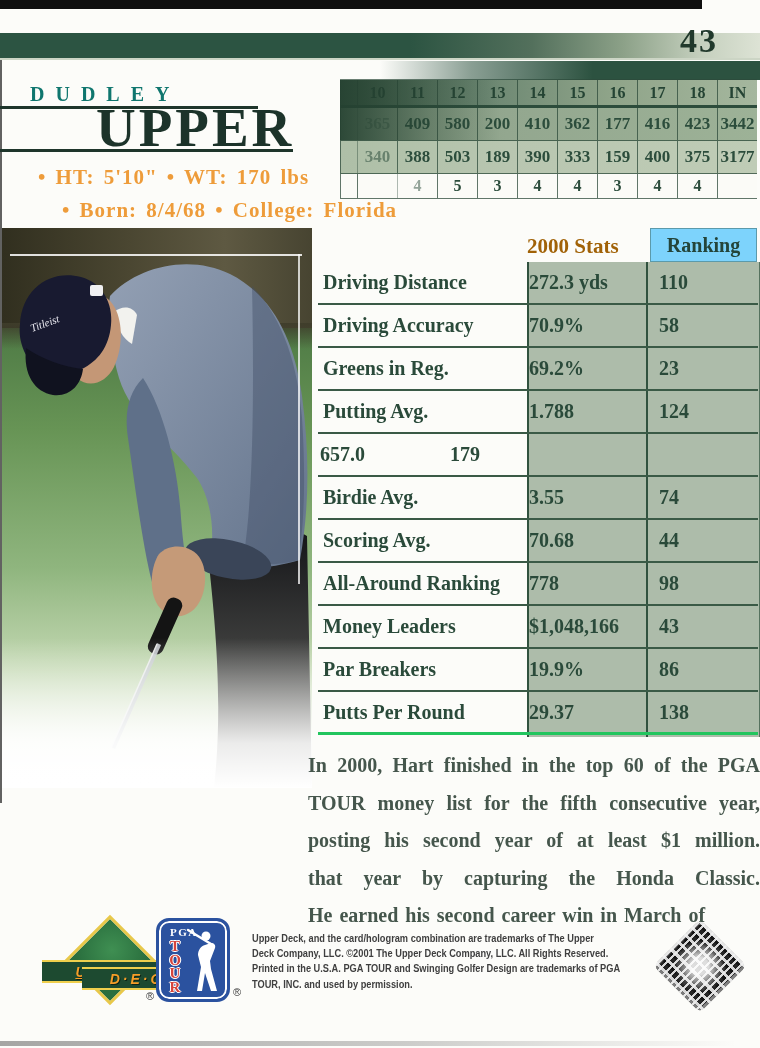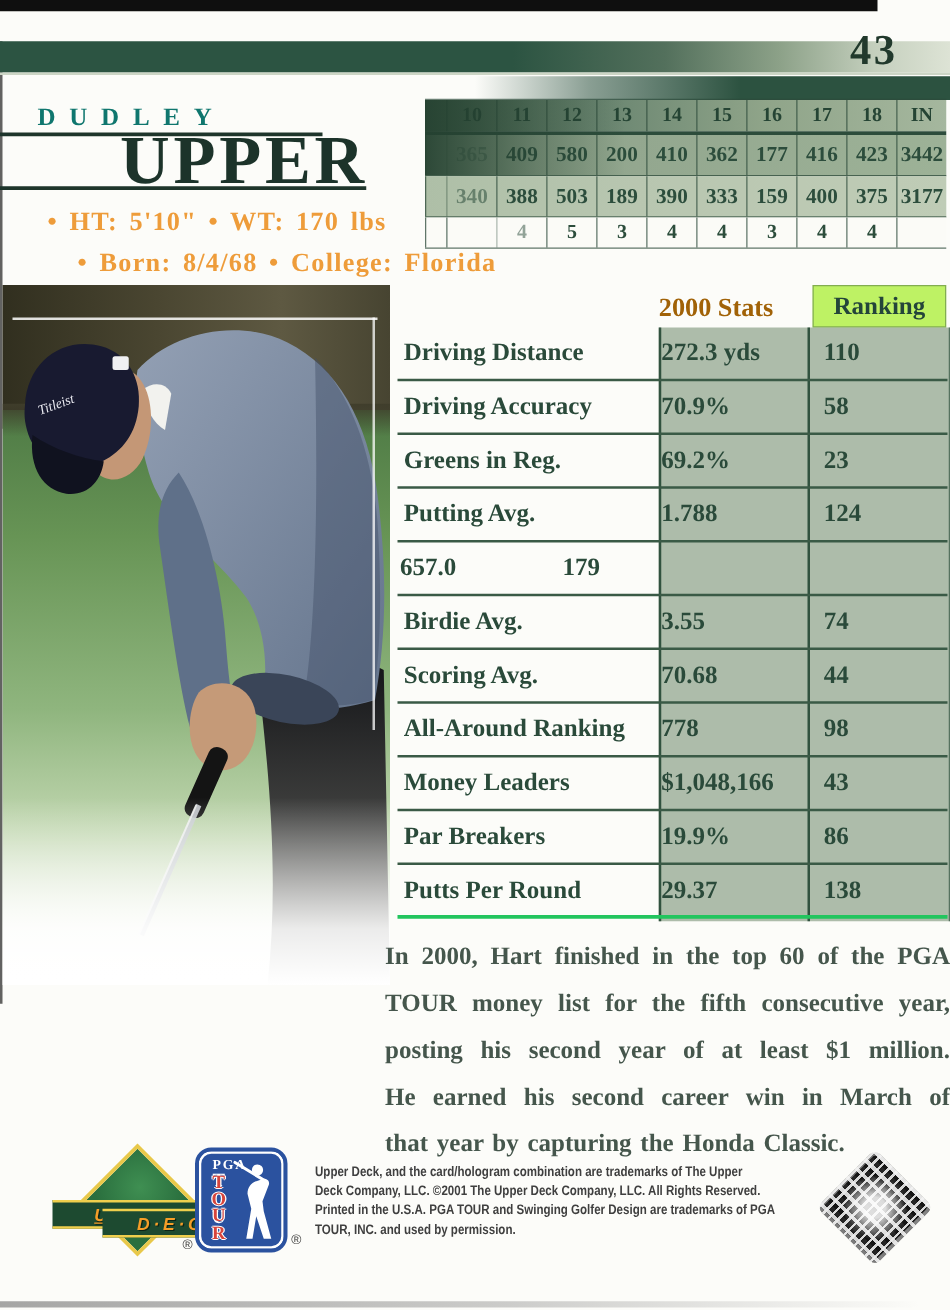--- a/index.html
+++ b/index.html
@@ -62,21 +62,21 @@
   .photo .frame-top{position:absolute;left:8px;top:26px;width:292px;height:2px;background:rgba(255,255,255,.85);}
   .photo .frame-right{position:absolute;left:296px;top:26px;width:2px;height:330px;background:rgba(255,255,255,.75);}
   .photo .bottom-fade{position:absolute;left:0;bottom:0;width:310px;height:150px;
         background:linear-gradient(180deg,rgba(255,255,255,0),rgba(255,255,255,.88) 70%,#fff 100%);}
   .photo svg{position:absolute;left:0;top:0;}
 
   
   .stats{position:absolute;left:318px;top:228px;width:440px;height:512px;}
   .stats-head-label{position:absolute;left:209px;top:6px;width:118px;
         font-size:21px;font-weight:600;color:#a16207;}
-  .rank-head{position:absolute;left:332px;top:0;width:107px;height:34px;background:#bef264;
+  .rank-head{position:absolute;left:332px;top:0;width:107px;height:34px;background:#7dd3fc;
         border:1px solid rgba(40,70,50,.4);box-sizing:border-box;display:flex;align-items:center;
         justify-content:center;font-size:20px;font-weight:600;color:#24453a;}
   .stats-overlay{position:absolute;left:209px;top:34px;width:230px;height:475px;
         background:rgba(108,134,106,.55);border-left:2px solid #31523f;border-right:1.5px solid rgba(49,82,63,.7);}
   .stats-overlay::after{content:"";position:absolute;left:117px;top:0;width:2px;height:100%;background:#31523f;}
   .stats-rows{position:absolute;left:0;top:34px;width:440px;}
   .srow{display:flex;align-items:center;height:43px;box-sizing:border-box;
         border-bottom:2px solid #3a5a46;font-size:20px;font-weight:600;color:#2a4a3a;}
   .srow:last-child{border-bottom:3px solid #22c55e;}
   .srow .lbl{box-sizing:border-box;width:209px;padding-left:5px;}
@@ -299,22 +299,22 @@
           <div class="val">29.37</div>
           <div class="rnk">138</div>
         </div>
       </div>
   </div>
 
   <div class="bio-para">
       <div class="bio-line">In 2000, Hart finished in the top 60 of the PGA</div>
       <div class="bio-line">TOUR money list for the fifth consecutive year,</div>
       <div class="bio-line">posting his second year of at least $1 million.</div>
+      <div class="bio-line">that year by capturing the Honda Classic.</div>
       <div class="bio-line">He earned his second career win in March of</div>
-      <div class="bio-line">that year by capturing the Honda Classic.</div>
     </div>
 
   <div class="ud-logo">
     <div class="ud-diamond"></div>
     <div class="ud-band b1">UPPER</div>
     <div class="ud-band b2">D·E·C·K</div>
     <span class="reg-mark ud-reg">®</span>
   </div>
 
   <div class="pga-logo">

